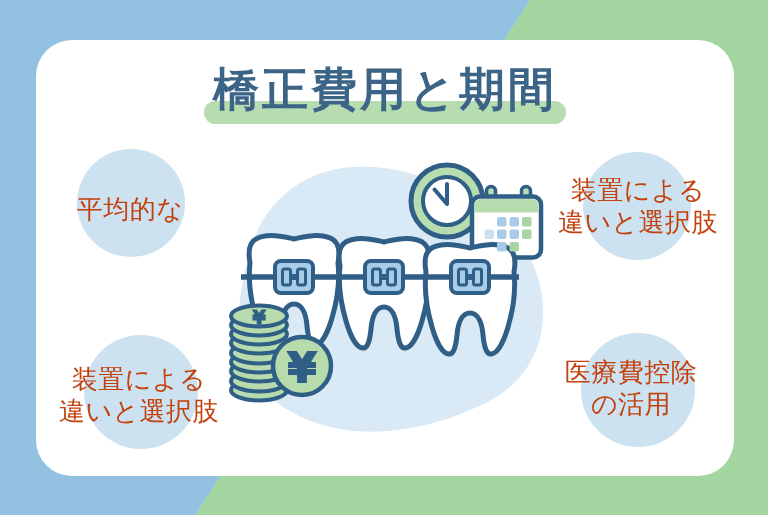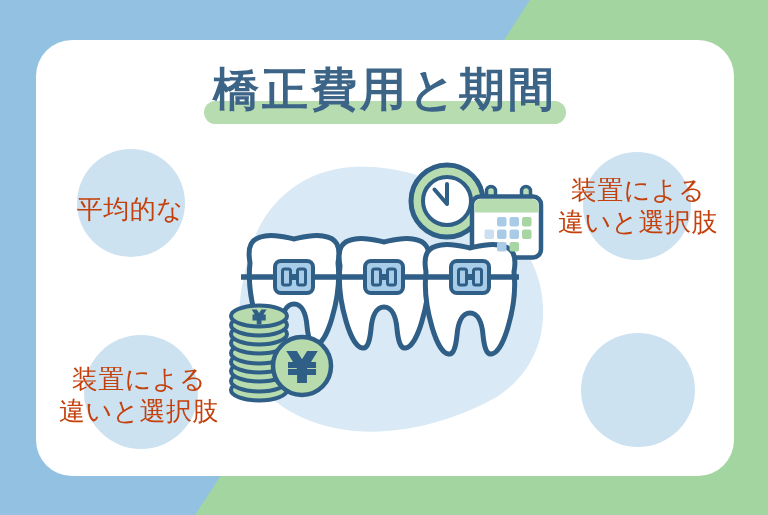--- a/index.html
+++ b/index.html
@@ -176,14 +176,18 @@
     <div>平均的な</div>
   </div>
   <div class="topic-label tr">
     <div>装置による</div>
     <div>違いと選択肢</div>
   </div>
   <div class="topic-label bl">
     <div>装置による</div>
     <div>違いと選択肢</div>
   </div>
+  <div class="topic-label br">
+    <div>医療費控除</div>
+    <div>の活用</div>
+  </div>
 
 </div>
 
 </body></html>

